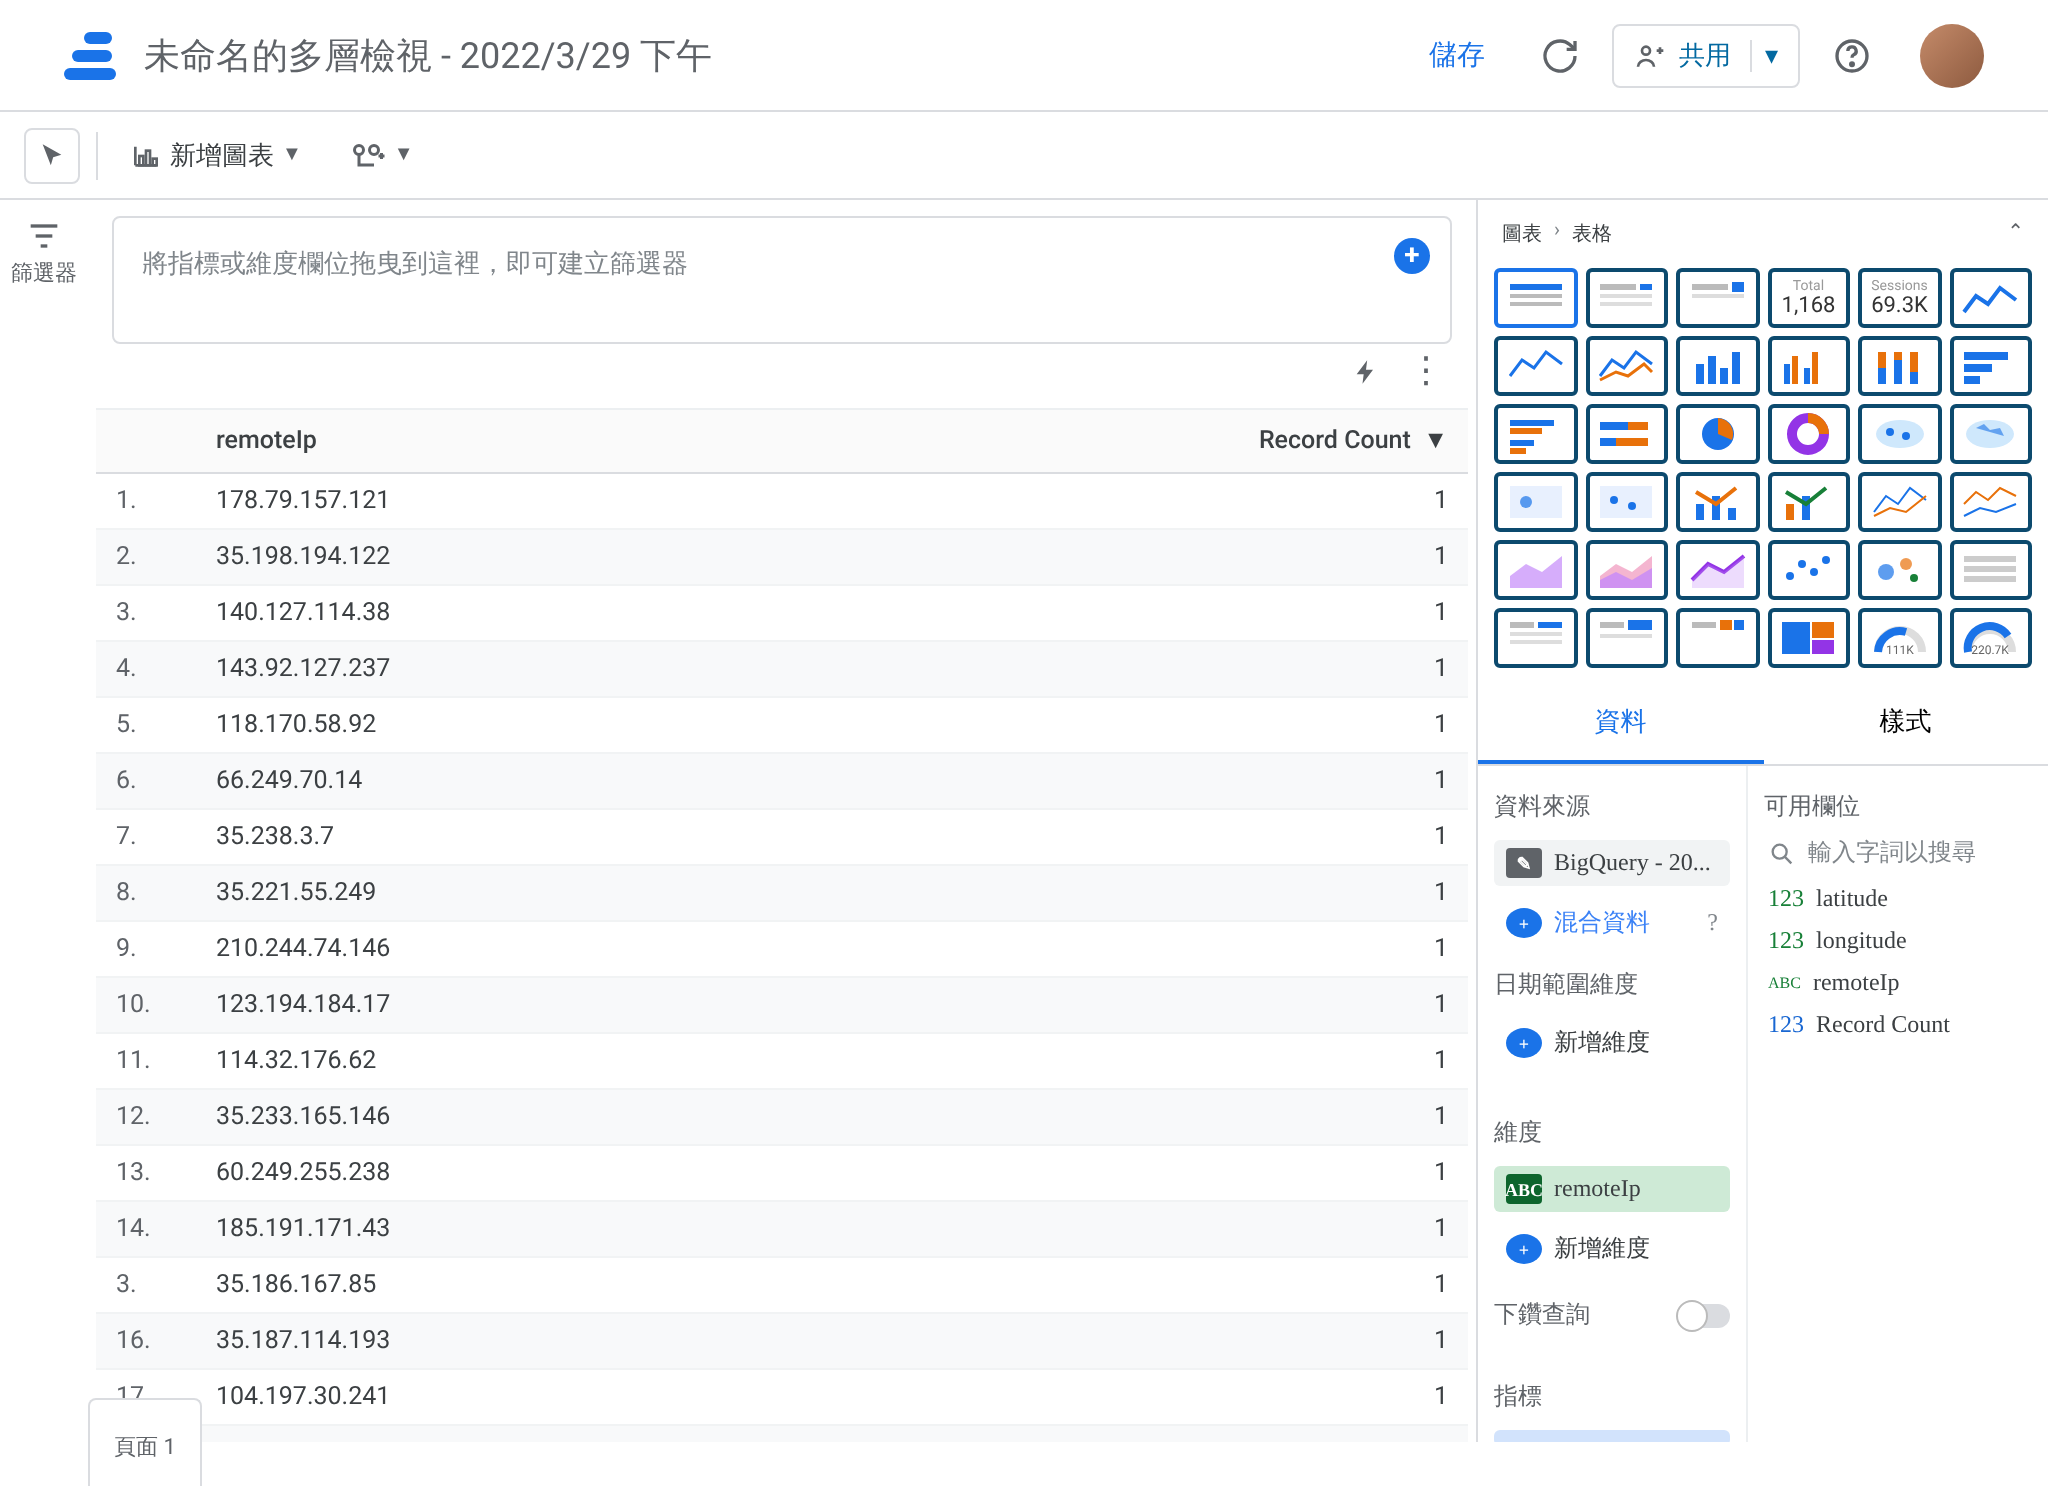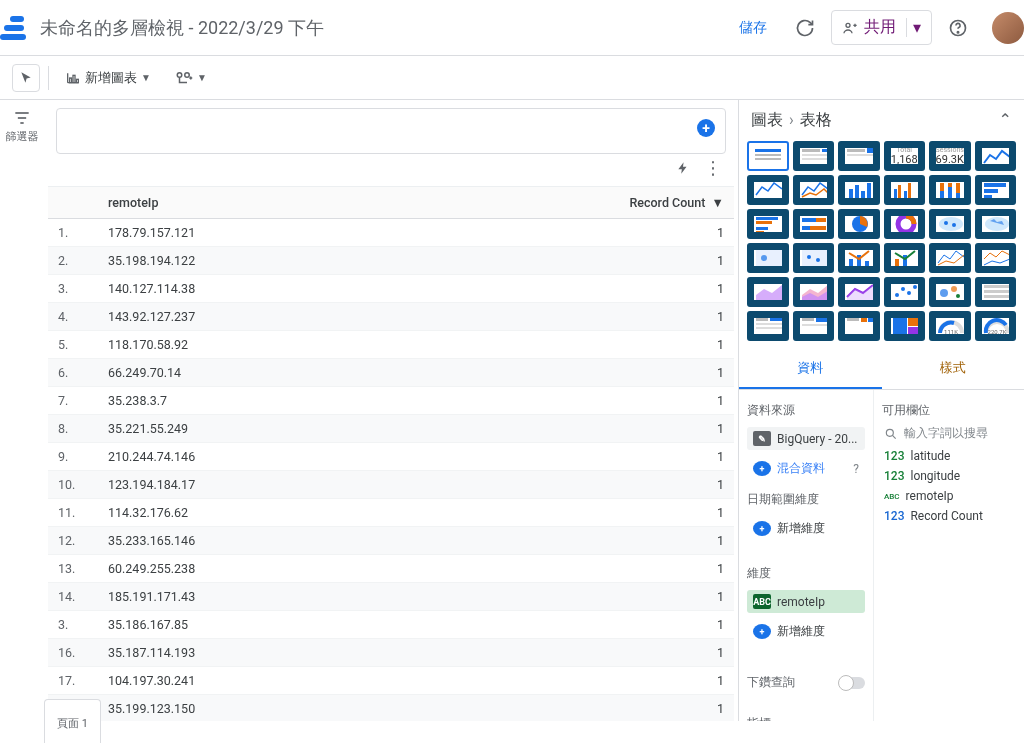--- a/index.html
+++ b/index.html
@@ -1,27 +1,27 @@
 <!DOCTYPE html>
 <html><head>
 <meta charset="utf-8">
 <style>
   * { box-sizing: border-box; margin: 0; padding: 0; }
   body { font-family: Roboto, Arial, sans-serif; font-size: 13px; color: #3c4043; width:1024px; height:743px; overflow:hidden; background:#fff; }
-  .header { height:56px; border-bottom:1px solid #dadce0; display:flex; align-items:center; padding:0 0; }
+  .header { height:56px; border-bottom:1px solid #dadce0; display:flex; align-items:center; padding:0 32px; }
   .logo { width:28px; height:28px; display:flex; flex-direction:column; justify-content:center; gap:3px; margin-right:12px;}
   .logo span { display:block; height:6px; border-radius:3px; background:#1a73e8;}
   .logo span:nth-child(1){width:14px; margin-left:10px;}
   .logo span:nth-child(2){width:20px; margin-left:4px;}
   .logo span:nth-child(3){width:26px;}
   .title { font-size:18px; color:#5f6368; flex:1; white-space:nowrap; overflow:hidden; text-overflow:ellipsis;}
   .hdr-actions{display:flex; align-items:center; gap:8px;}
   .save-link{color:#1a73e8; font-weight:500; font-size:14px; padding:8px 12px; cursor:pointer;}
   .iconbtn{width:36px; height:36px; display:flex; align-items:center; justify-content:center; color:#5f6368; border-radius:50%; cursor:pointer;}
-  .share-btn{display:flex; align-items:center; gap:6px; border:1px solid #dadce0; border-radius:4px; padding:6px 4px 6px 10px; color:#701a75; font-size:16px;}
+  .share-btn{display:flex; align-items:center; gap:6px; border:1px solid #dadce0; border-radius:4px; padding:6px 4px 6px 10px; color:#0369a1; font-size:13px;}
   .share-btn .caret{border-left:1px solid #dadce0; padding:0 6px; margin-left:4px;}
   .avatar{width:32px;height:32px;border-radius:50%;background:linear-gradient(135deg,#c58b6a,#8d5a3f);margin-left:8px;}
 
   .toolbar{height:44px; border-bottom:1px solid #dadce0; display:flex; align-items:center; padding:0 12px; gap:8px;}
   .tbtn{display:flex; align-items:center; gap:4px; padding:6px 8px; border:1px solid #dadce0; border-radius:4px; font-size:13px; color:#3c4043; cursor:pointer;}
   .tbtn.noborder{border:none;}
   .tbtn .caret-down{font-size:10px; color:#5f6368;}
 
   .main{display:flex; height:calc(743px - 56px - 44px - 22px);}
   .left-rail{width:44px; border-right:0; padding-top:8px; display:flex; flex-direction:column; align-items:center;}
@@ -34,31 +34,31 @@
   table{width:100%; border-collapse:collapse; font-size:12.5px;}
   th{ text-align:left; padding:8px 10px; font-weight:500; color:#3c4043; border-bottom:1px solid #dadce0; background:#fafafa;}
   th.idx{width:50px;}
   th.rc{text-align:right;}
   td{padding:6px 10px; border-bottom:1px solid #f1f3f4;}
   td.idx{color:#5f6368; width:50px;}
   td.rc{text-align:right;}
   tr:nth-child(even) td{background:#f8f9fa;}
 
   .panel{width:285px; display:flex; flex-direction:column; overflow:hidden;}
-  .panel-head{display:flex; align-items:flex-start; padding:10px 12px; font-size:16px; color:#3c4043;}
+  .panel-head{display:flex; align-items:flex-start; padding:10px 12px; font-size:10px; color:#3c4043;}
   .panel-head b{font-weight:500;}
   .panel-head .chev{margin-left:auto; color:#5f6368;}
   .chart-grid{display:grid; grid-template-columns:repeat(6,1fr); gap:4px; padding:0 8px 6px 8px;}
-  .ct{height:30px; border:7px solid #0c4a6e; border-radius:3px; display:flex; align-items:center; justify-content:center; font-size:9px; color:#5f6368; overflow:hidden; cursor:pointer; background:#fff;}
+  .ct{height:30px; border:2px solid #0c4a6e; border-radius:3px; display:flex; align-items:center; justify-content:center; font-size:9px; color:#5f6368; overflow:hidden; cursor:pointer; background:#fff;}
   .ct.sel{border:2px solid #1a73e8;}
   .ct svg{width:30px;height:22px;}
   .tabs{display:flex; border-bottom:1px solid #dadce0; margin-top:2px;}
-  .tab{flex:1; text-align:center; padding:10px 0; font-size:13px; color:#a16207; cursor:pointer;}
+  .tab{flex:1; text-align:center; padding:10px 0; font-size:13px; color:#000000; cursor:pointer;}
   .tab.active{color:#1a73e8; border-bottom:2px solid #1a73e8; font-weight:500;}
-  .panel-body{display:flex; flex:1; overflow:hidden;}
+  .panel-body{display:flex; flex:1; overflow:hidden;font-family:Liberation Serif, serif;}
   .col-left{width:135px; border-right:1px solid #eceff1; padding:8px; display:flex; flex-direction:column; gap:6px; overflow-y:auto;}
   .col-right{flex:1; padding:8px; overflow-y:auto;}
   .sect-title{font-size:12px; color:#5f6368; margin:4px 0 2px;}
   .chip{display:flex; align-items:center; gap:6px; background:#f1f3f4; border-radius:3px; padding:4px 6px; font-size:12px; color:#3c4043; cursor:pointer;}
   .chip.green{background:#ceead6;}
   .chip.blue{background:#d2e3fc;}
   .chip .ico{width:18px;height:15px;border-radius:2px;display:flex;align-items:center;justify-content:center;font-size:9px;color:#fff;font-weight:bold;}
   .ico.pencil{background:#5f6368;}
   .ico.plus{background:#1a73e8;border-radius:50%;}
   .ico.abc{background:#0d652d;}
@@ -147,20 +147,21 @@
     <svg width="20" height="20" viewBox="0 0 24 24" fill="none" stroke="#5f6368" stroke-width="2">
         <line x1="4" y1="6" x2="20" y2="6"></line>
         <line x1="7" y1="12" x2="17" y2="12"></line>
         <line x1="10" y1="18" x2="14" y2="18"></line>
       </svg>
     <div class="filter-lbl">篩選器</div>
   </div>
 
   <div class="workspace">
     <div class="dropzone">
+      <span>將指標或維度欄位拖曳到這裡，即可建立篩選器</span>
       <div class="plus">+</div>
     </div>
     <div class="tbl-toolbar">
       <svg width="14" height="16" viewBox="0 0 24 24" fill="#5f6368">
           <path d="M13 2L4 14h6l-1 8 9-12h-6z"></path>
         </svg>
       <div style="font-size:18px;line-height:0.4;">⋮</div>
     </div>
     <div class="table-wrap">
       <table>
@@ -548,21 +549,21 @@
         <div style="height:1px;background:#eceff1;margin:4px 0;"></div>
         <div class="sect-title">維度</div>
         <div class="chip green">
             <span class="ico abc">ABC</span>
             <span>remoteIp</span>
           </div>
         <div class="chip" style="background:none">
             <span class="ico plus">+</span>
             <span>新增維度</span>
           </div>
-        <div class="toggle-row" style="margin-top:24px;">
+        <div class="toggle-row" style="margin-top:6px;">
           <span class="sect-title" style="margin:0">下鑽查詢</span>
           <div class="toggle"></div>
         </div>
         <div style="height:1px;background:#eceff1;margin:4px 0;"></div>
         <div class="sect-title">指標</div>
         <div class="chip blue"></div>
       </div>
       <div class="col-right">
         <div class="sect-title">可用欄位</div>
         <div class="searchbox">

